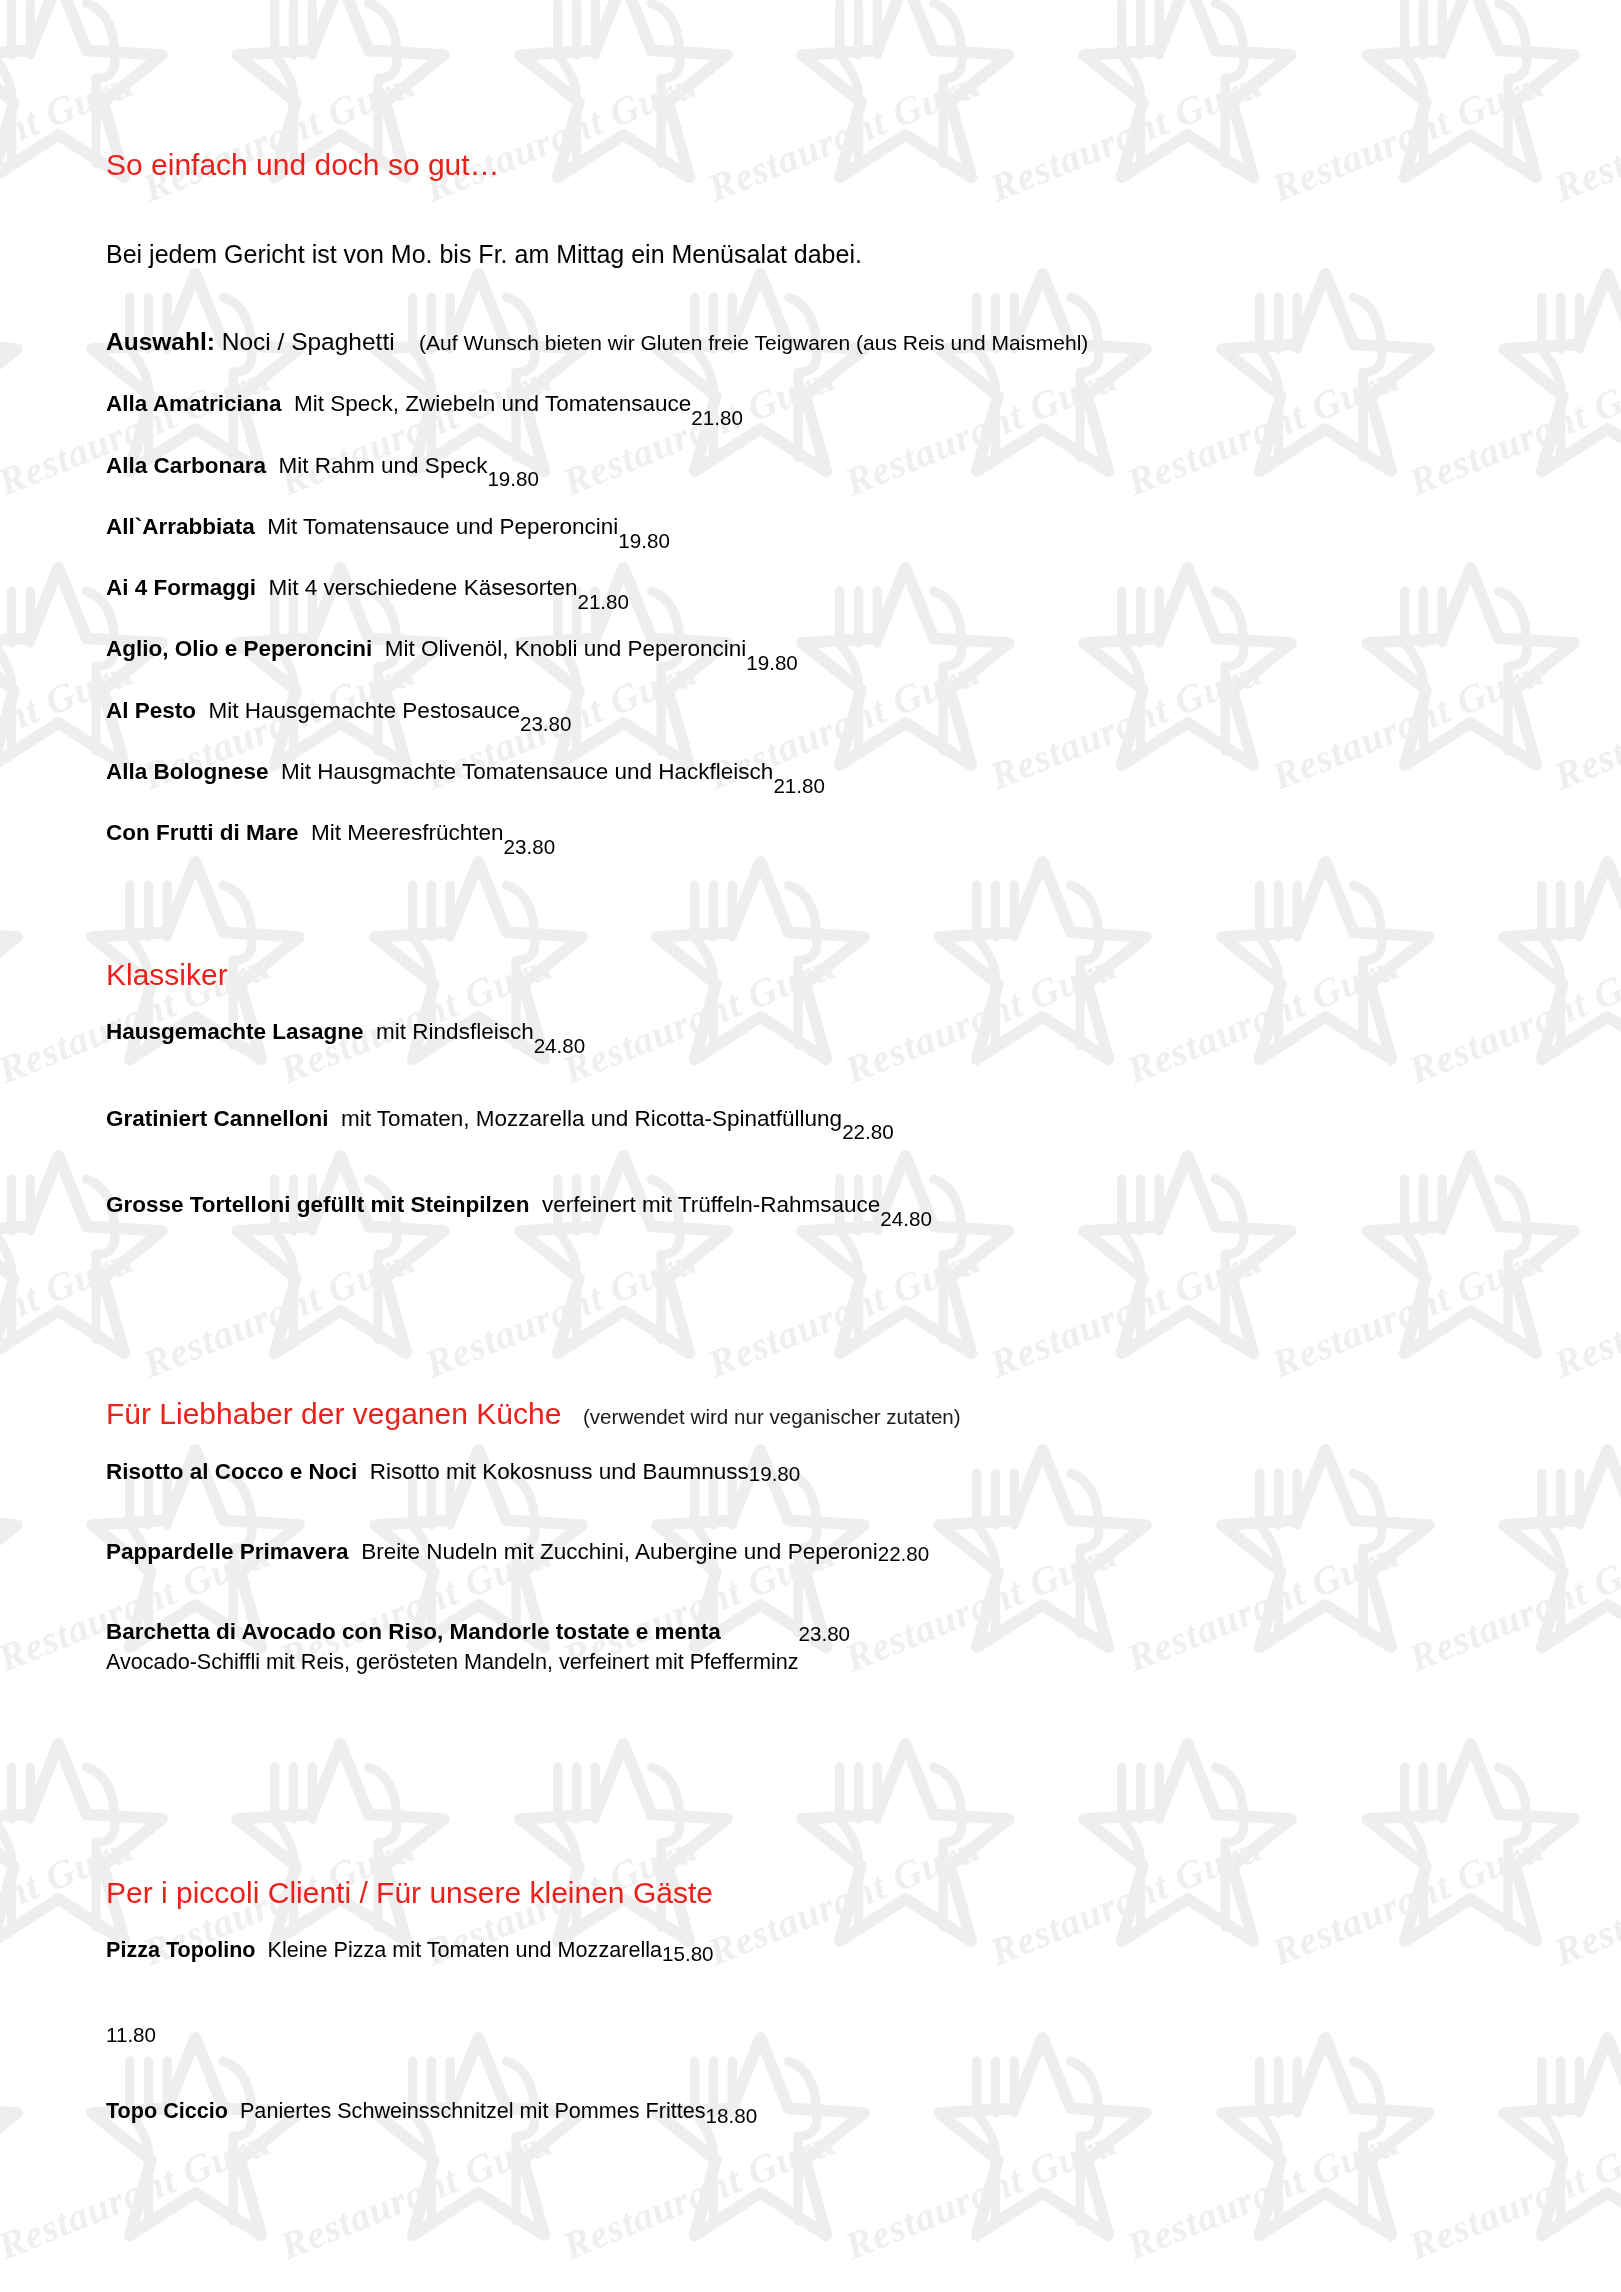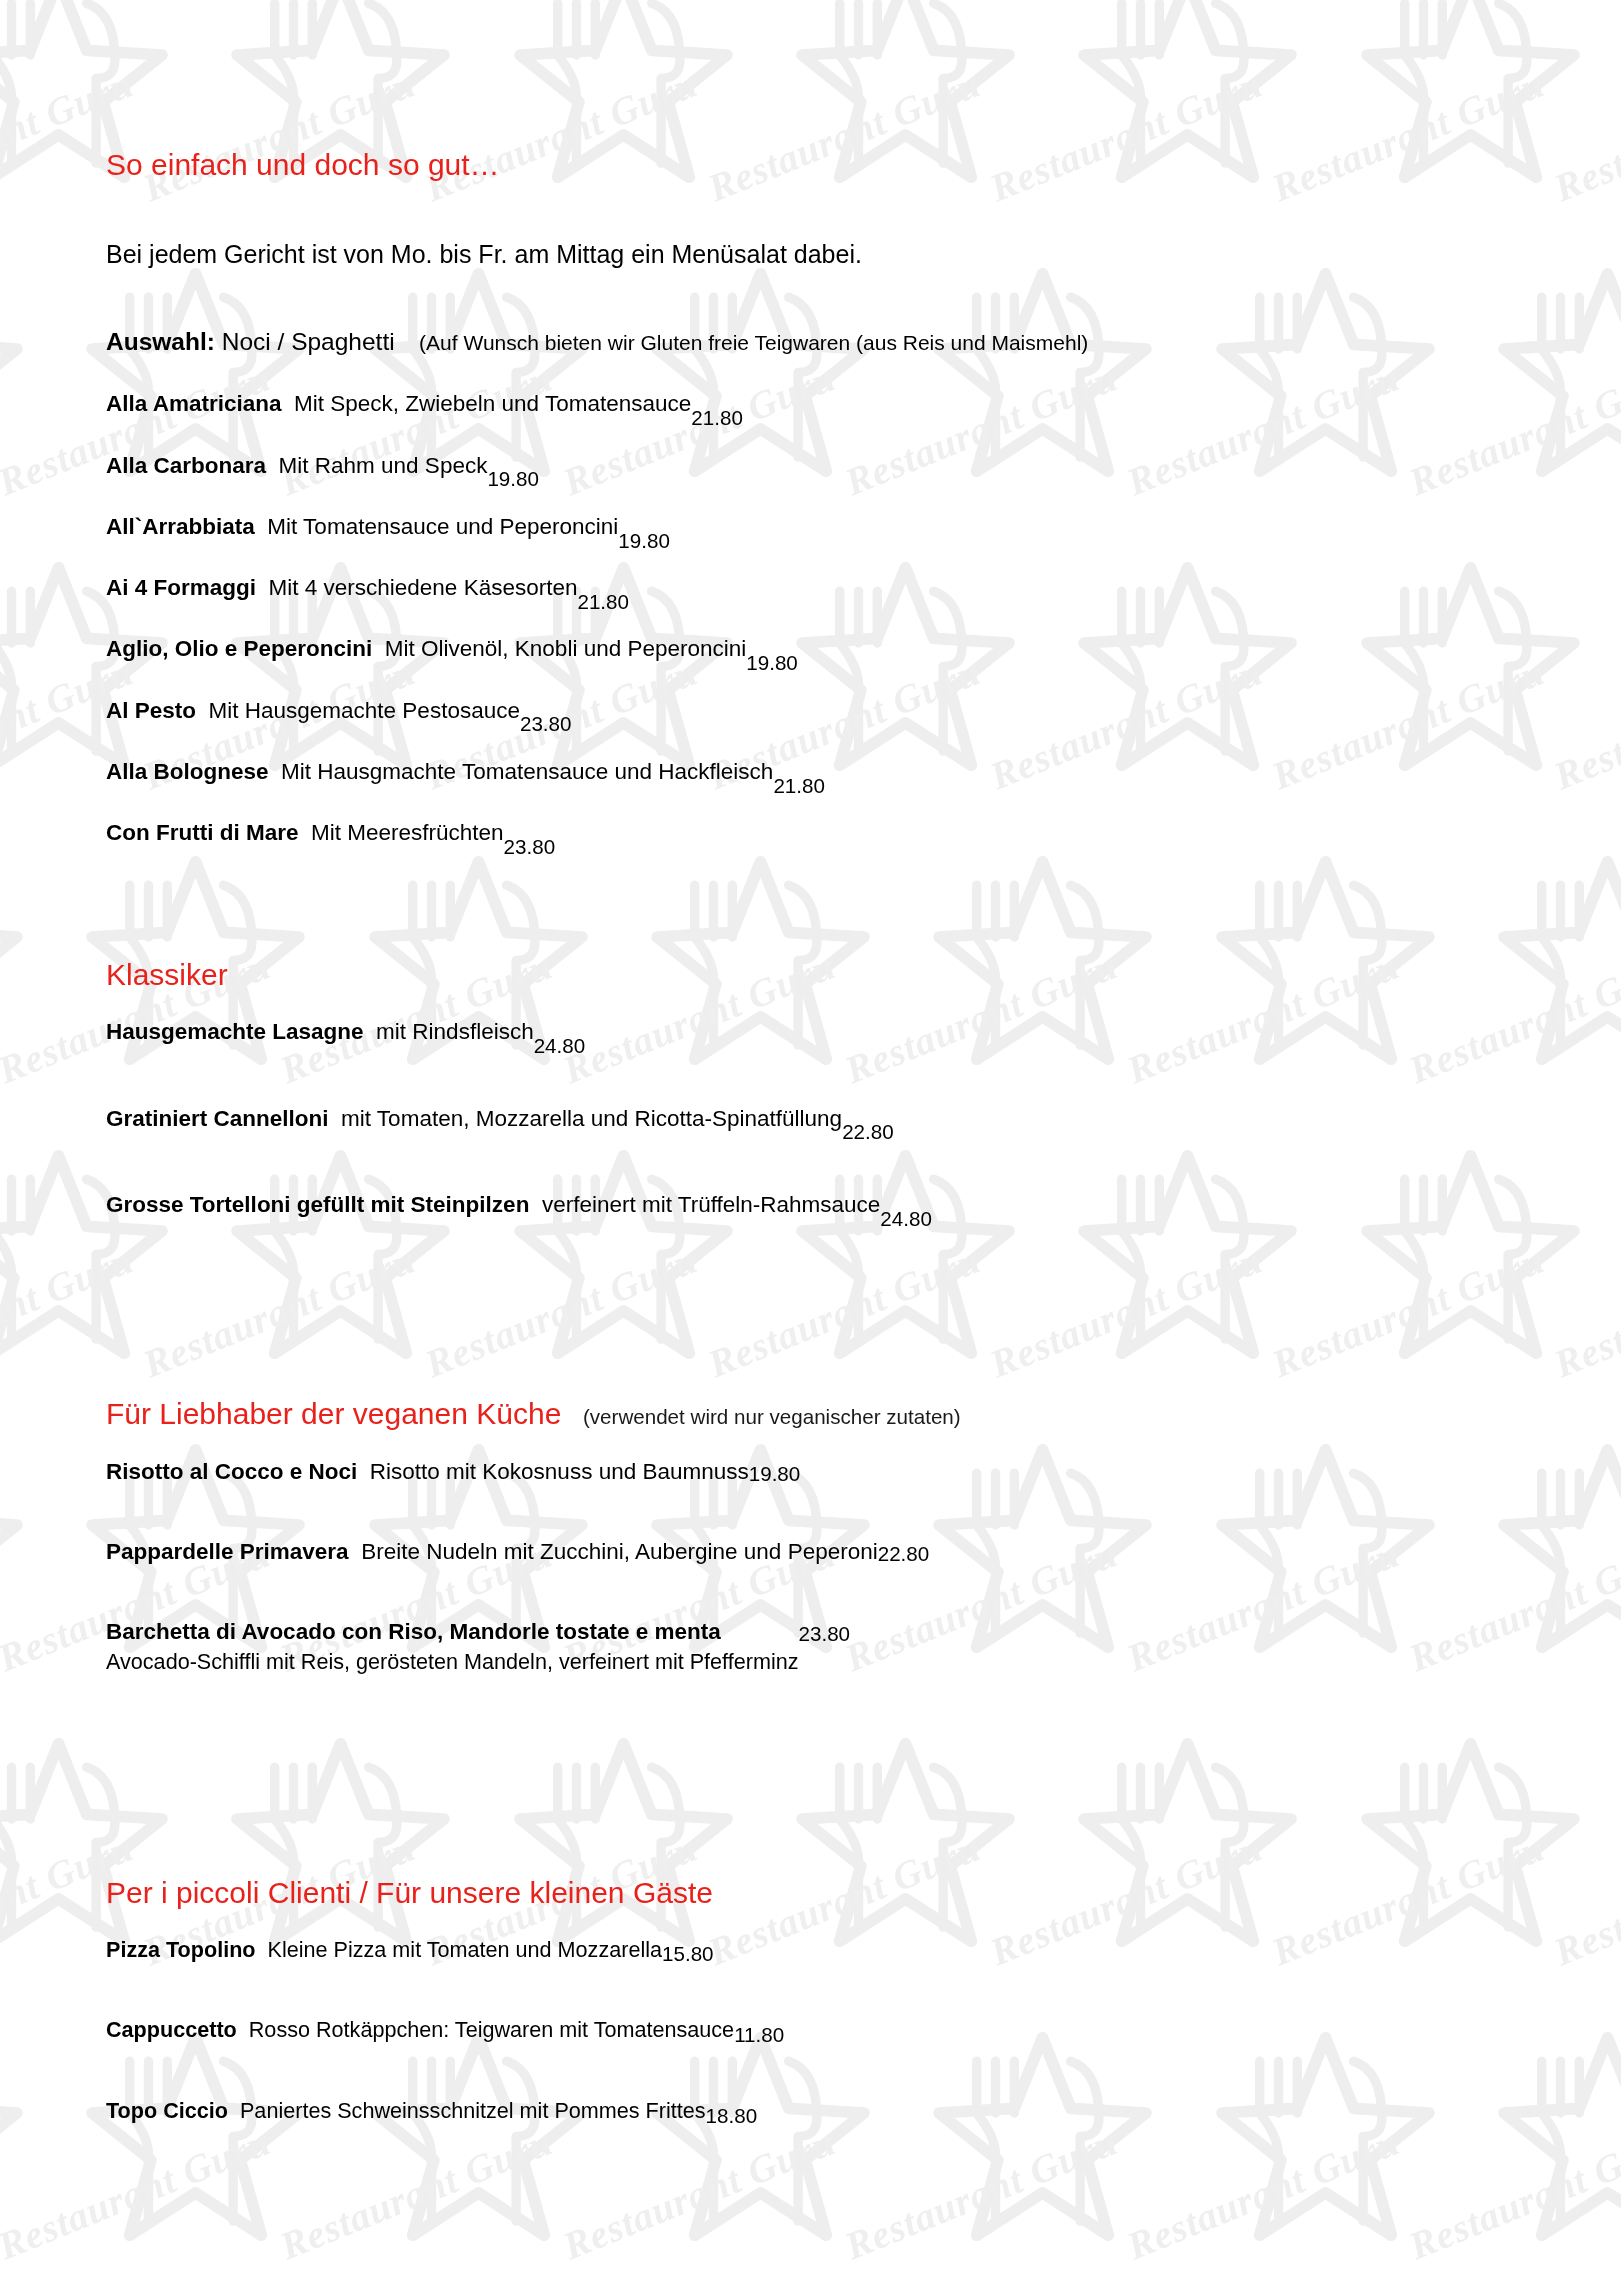--- a/index.html
+++ b/index.html
@@ -709,21 +709,20 @@
     <div class="gap-f"></div>
 
     <h2 class="section-title">Per i piccoli Clienti / Für unsere kleinen Gäste</h2>
     <div class="gap-c"></div>
     <div class="items kids">
         <div class="item">
           <div class="item-text"><span class="item-name">Pizza Topolino</span><span class="item-desc">&nbsp; Kleine Pizza mit Tomaten und Mozzarella</span></div>
           <div class="item-price">15.80</div>
         </div>
         <div class="item">
-          <div class="item-text"><span class="item-name">Cappuccetto</span><span class="item-desc">&nbsp; Rosso  Rotkäppchen: Teigwaren mit Tomatensauce</span></div>
           <div class="item-price">11.80</div>
         </div>
         <div class="item">
           <div class="item-text"><span class="item-name">Topo Ciccio</span><span class="item-desc">&nbsp; Paniertes Schweinsschnitzel mit Pommes Frittes</span></div>
           <div class="item-price">18.80</div>
         </div>
       </div>
 
   </div>
 </div>

